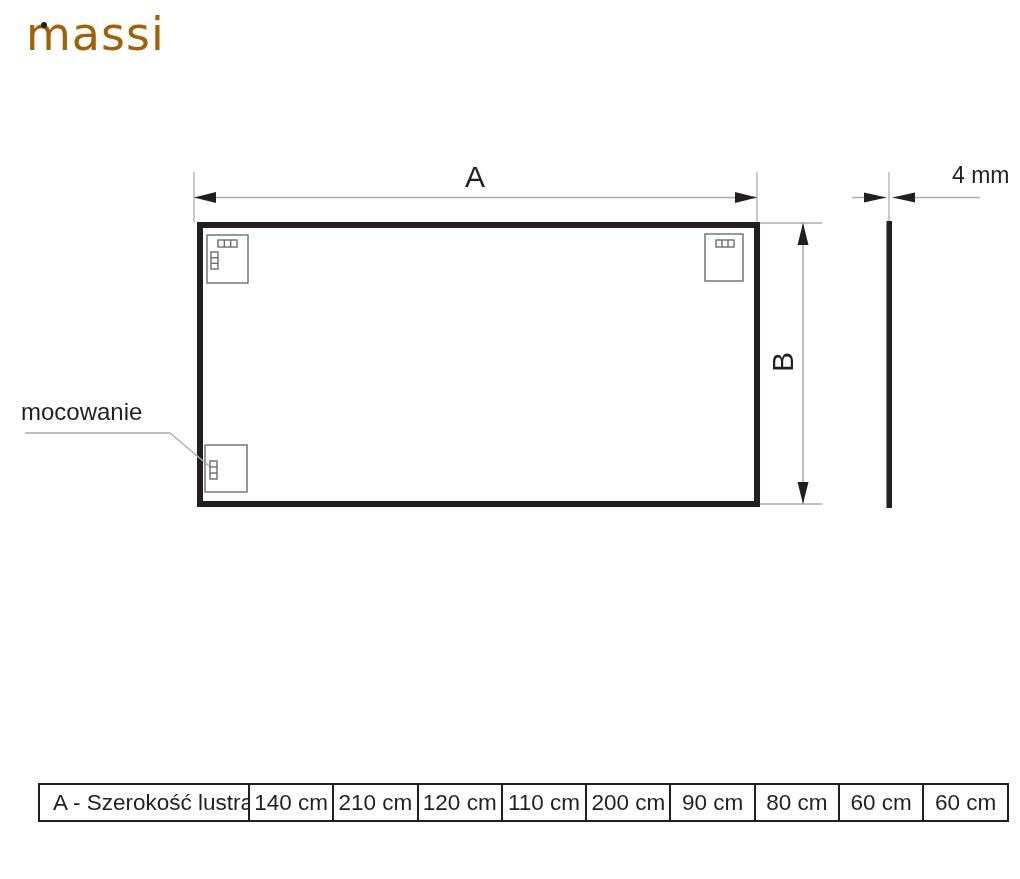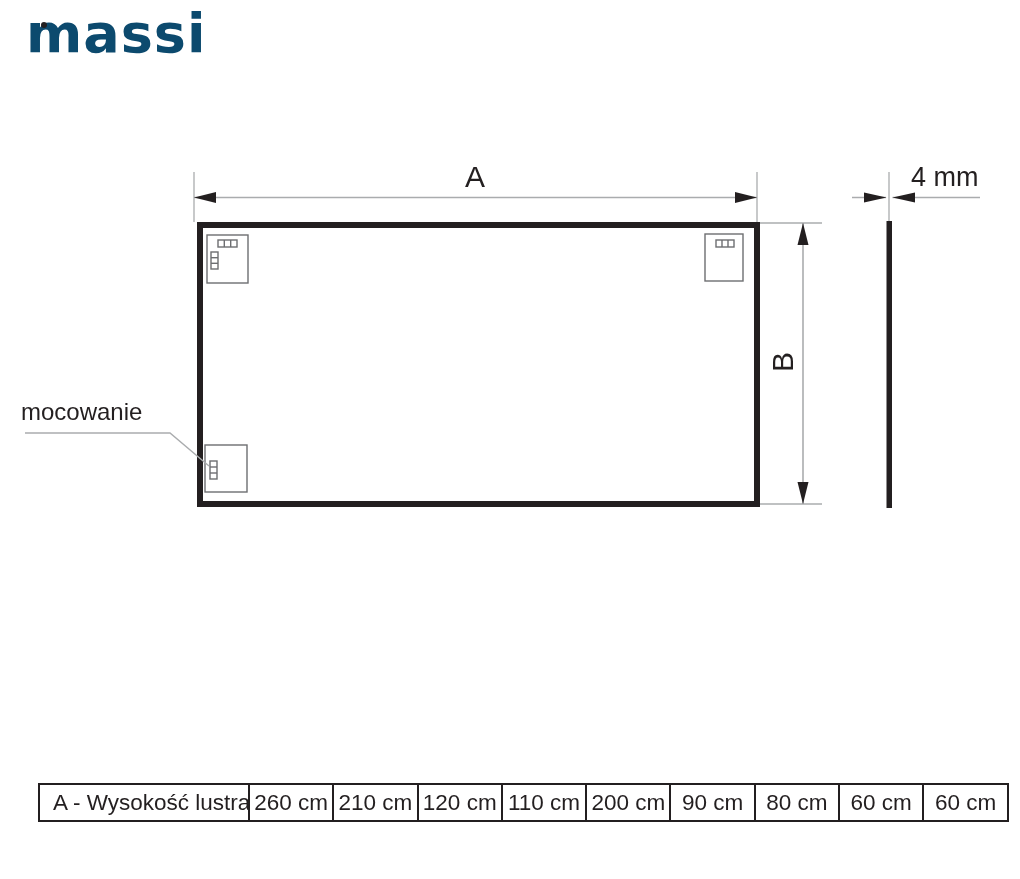--- a/index.html
+++ b/index.html
@@ -4,28 +4,28 @@
 <style>
   html,body{margin:0;padding:0;background:#ffffff;}
   .page{
     position:relative;width:1020px;height:879px;background:#ffffff;
     font-family:"Liberation Sans",sans-serif;color:#231f20;overflow:hidden;
   }
   
   .logo{position:absolute;left:26px;top:6px;width:180px;height:60px;}
   .logo-text{
     font-family:"DejaVu Sans","Liberation Sans",sans-serif;
-    font-weight:700;font-size:54px;line-height:56px;letter-spacing:1px;color:#0c4a6e;
+    font-weight:400;font-size:46px;line-height:56px;letter-spacing:1px;color:#a16207;
   }
   .logo-dot{position:absolute;left:15px;top:16px;width:6px;height:6px;border-radius:50%;background:#231f20;}
   
   .dim-label{position:absolute;font-size:30px;color:#231f20;white-space:nowrap;}
   .label-a{left:475px;top:160px;transform:translateX(-50%);}
   .label-b{left:783px;top:362px;transform:translate(-50%,-50%) rotate(-90deg);}
-  .label-4mm{left:911px;top:162px;font-size:27px;}
+  .label-4mm{left:952px;top:162px;font-size:23px;}
   .label-mocowanie{position:absolute;left:21px;top:398px;font-size:24px;color:#231f20;white-space:nowrap;}
   svg.drawing{position:absolute;left:0;top:0;}
   
   table.size-table{
     position:absolute;left:38px;top:783px;width:969px;
     border-collapse:collapse;table-layout:fixed;
     font-size:22.5px;color:#231f20;
   }
   table.size-table td{
     border:2px solid #231f20;height:35px;padding:0;
@@ -104,22 +104,22 @@
   <div class="dim-label label-4mm">4 mm</div>
   <div class="label-mocowanie">mocowanie</div>
 
   <table class="size-table">
     <colgroup>
       <col style="width:210px">
       <col span="9" style="width:84.3px">
     </colgroup>
     <tbody>
       <tr>
-        <td class="rowlabel">A - Wysokość lustra</td>
-        <td>260 cm</td>
+        <td class="rowlabel">A - Szerokość lustra</td>
+        <td>140 cm</td>
         <td>210 cm</td>
         <td>120 cm</td>
         <td>110 cm</td>
         <td>200 cm</td>
         <td>90 cm</td>
         <td>80 cm</td>
         <td>60 cm</td>
         <td>60 cm</td>
       </tr>
     </tbody>

